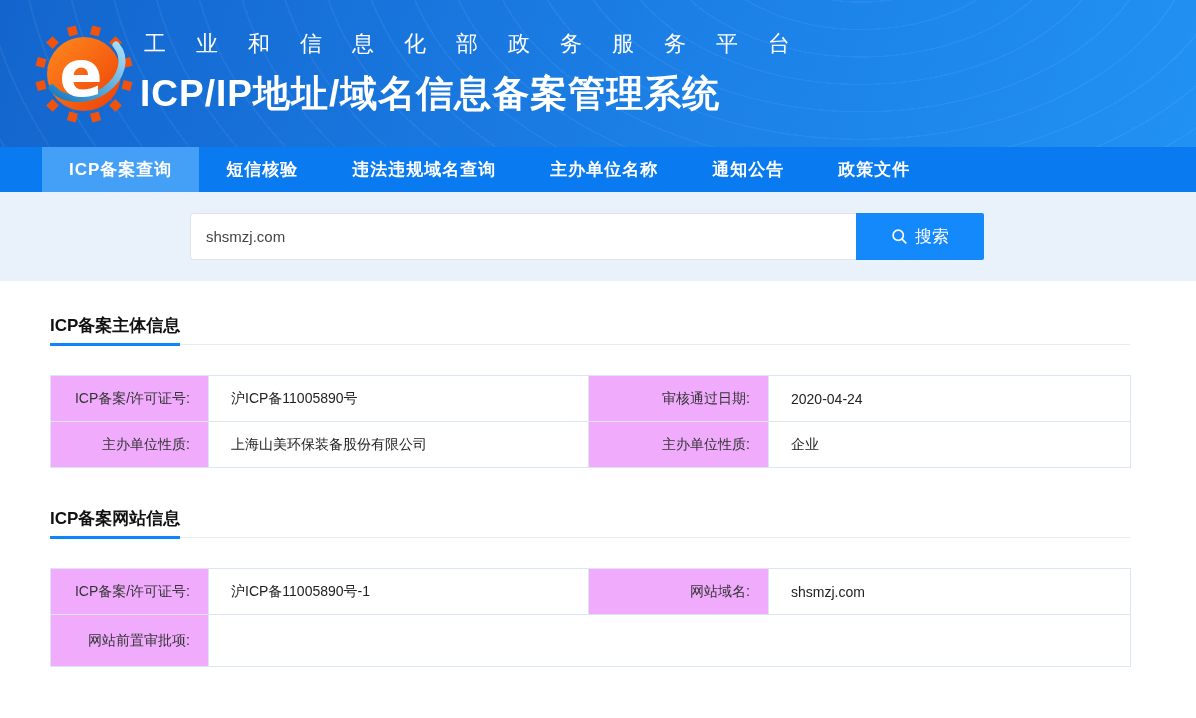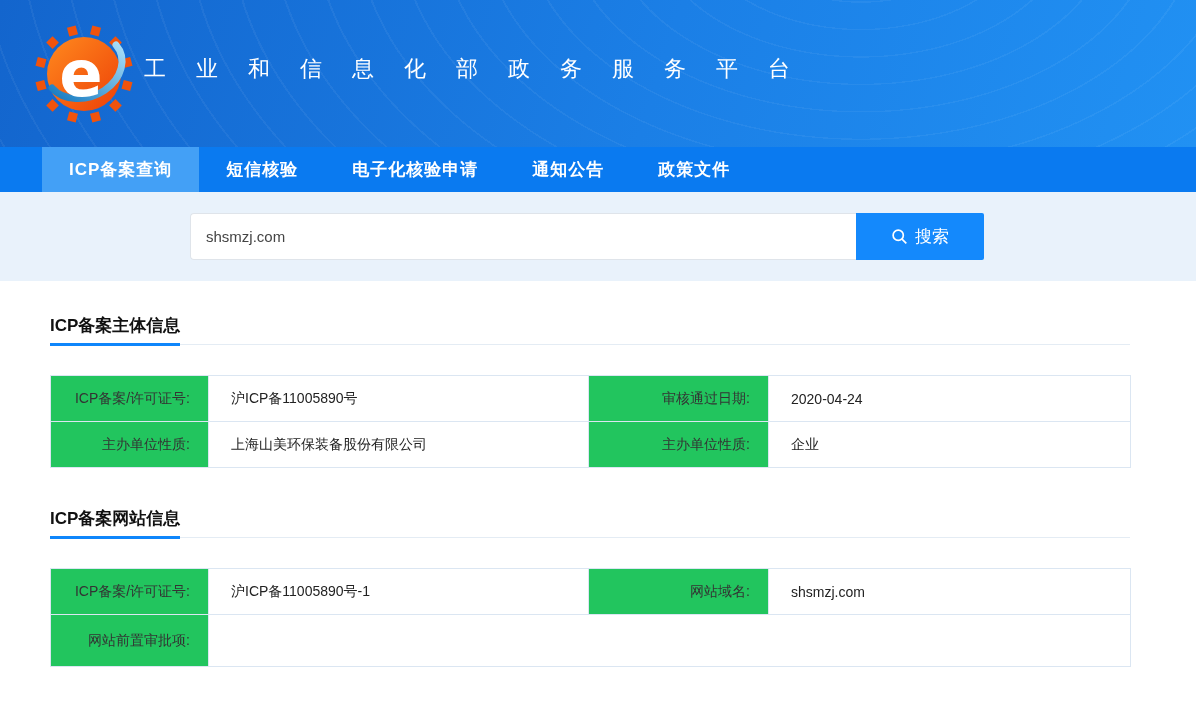--- a/index.html
+++ b/index.html
@@ -76,21 +76,21 @@
   .info-table {
     width:100%; border-collapse:collapse; table-layout:fixed;
     margin-top:30px;
   }
   .info-table td {
     border:1px solid #dbe6f2; font-size:14px; color:#222;
     height:46px; overflow:hidden; white-space:nowrap;
   }
   .info-table tr.tall td { height:52px; }
   td.cell-label {
-    background:#22c55e; text-align:right; padding:0 18px 0 8px; color:#333;margin-left:25px;
+    background:#f0abfc; text-align:right; padding:0 18px 0 8px; color:#333;margin-left:25px;
   }
   td.cell-value { background:#fff; text-align:left; padding:0 10px 0 22px; }
 </style>
 </head>
 <body>
 
 <header class="header">
   <div class="logo">
     <svg viewBox="0 0 100 100" width="100" height="100" aria-hidden="true">
       <defs>
@@ -117,27 +117,29 @@
         <rect x="45.5" y="1" width="9" height="9" transform="rotate(315 50 50)"></rect>
         <rect x="45.5" y="1" width="9" height="9" transform="rotate(345 50 50)"></rect>
       </g>
       <circle cx="50" cy="50" r="37" fill="url(#og)"></circle>
       <path d="M18 64 A33 26 -22 1 0 82 21" fill="none" stroke="url(#bg2)" stroke-width="7" stroke-linecap="round"></path>
       <text x="47" y="72" text-anchor="middle" font-family="DejaVu Sans, sans-serif" font-size="64" font-weight="bold" fill="#ffffff">e</text>
     </svg>
   </div>
   <div class="header-text">
     <p class="platform-line">工业和信息化部政务服务平台</p>
+    <h1 class="system-title">ICP/IP地址/域名信息备案管理系统</h1>
   </div>
 </header>
 
 <nav class="nav">
   <a class="nav-item active">ICP备案查询</a>
   <a class="nav-item">短信核验</a>
-  <a class="nav-item">电子化核验申请</a>
+  <a class="nav-item">违法违规域名查询</a>
+  <a class="nav-item">主办单位名称</a>
   <a class="nav-item">通知公告</a>
   <a class="nav-item">政策文件</a>
 </nav>
 
 <div class="search-band">
   <input class="search-input" type="text" value="shsmzj.com" style="">
   <button class="search-btn">
     <span style="display:inline-flex;">
       <svg width="17" height="17" viewBox="0 0 20 20" fill="none" stroke="#ffffff" stroke-width="2">
         <circle cx="8.5" cy="8.5" r="6"></circle>

